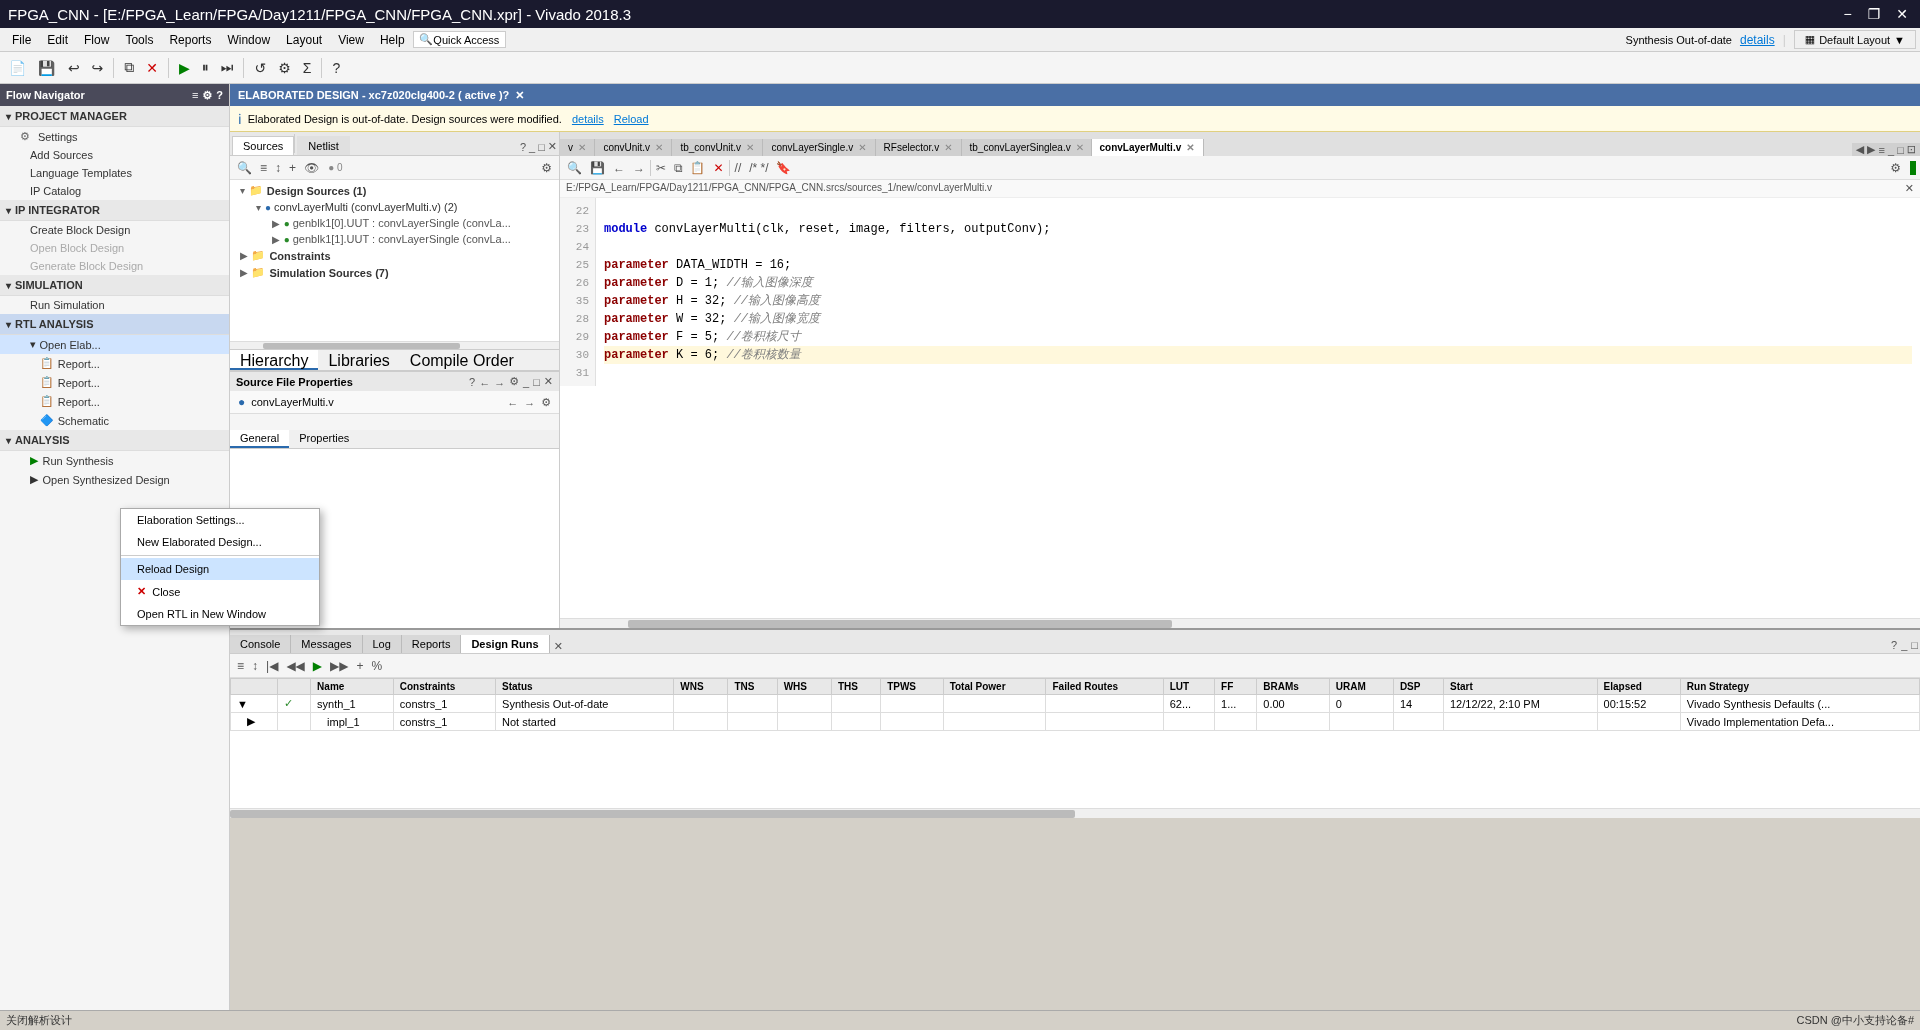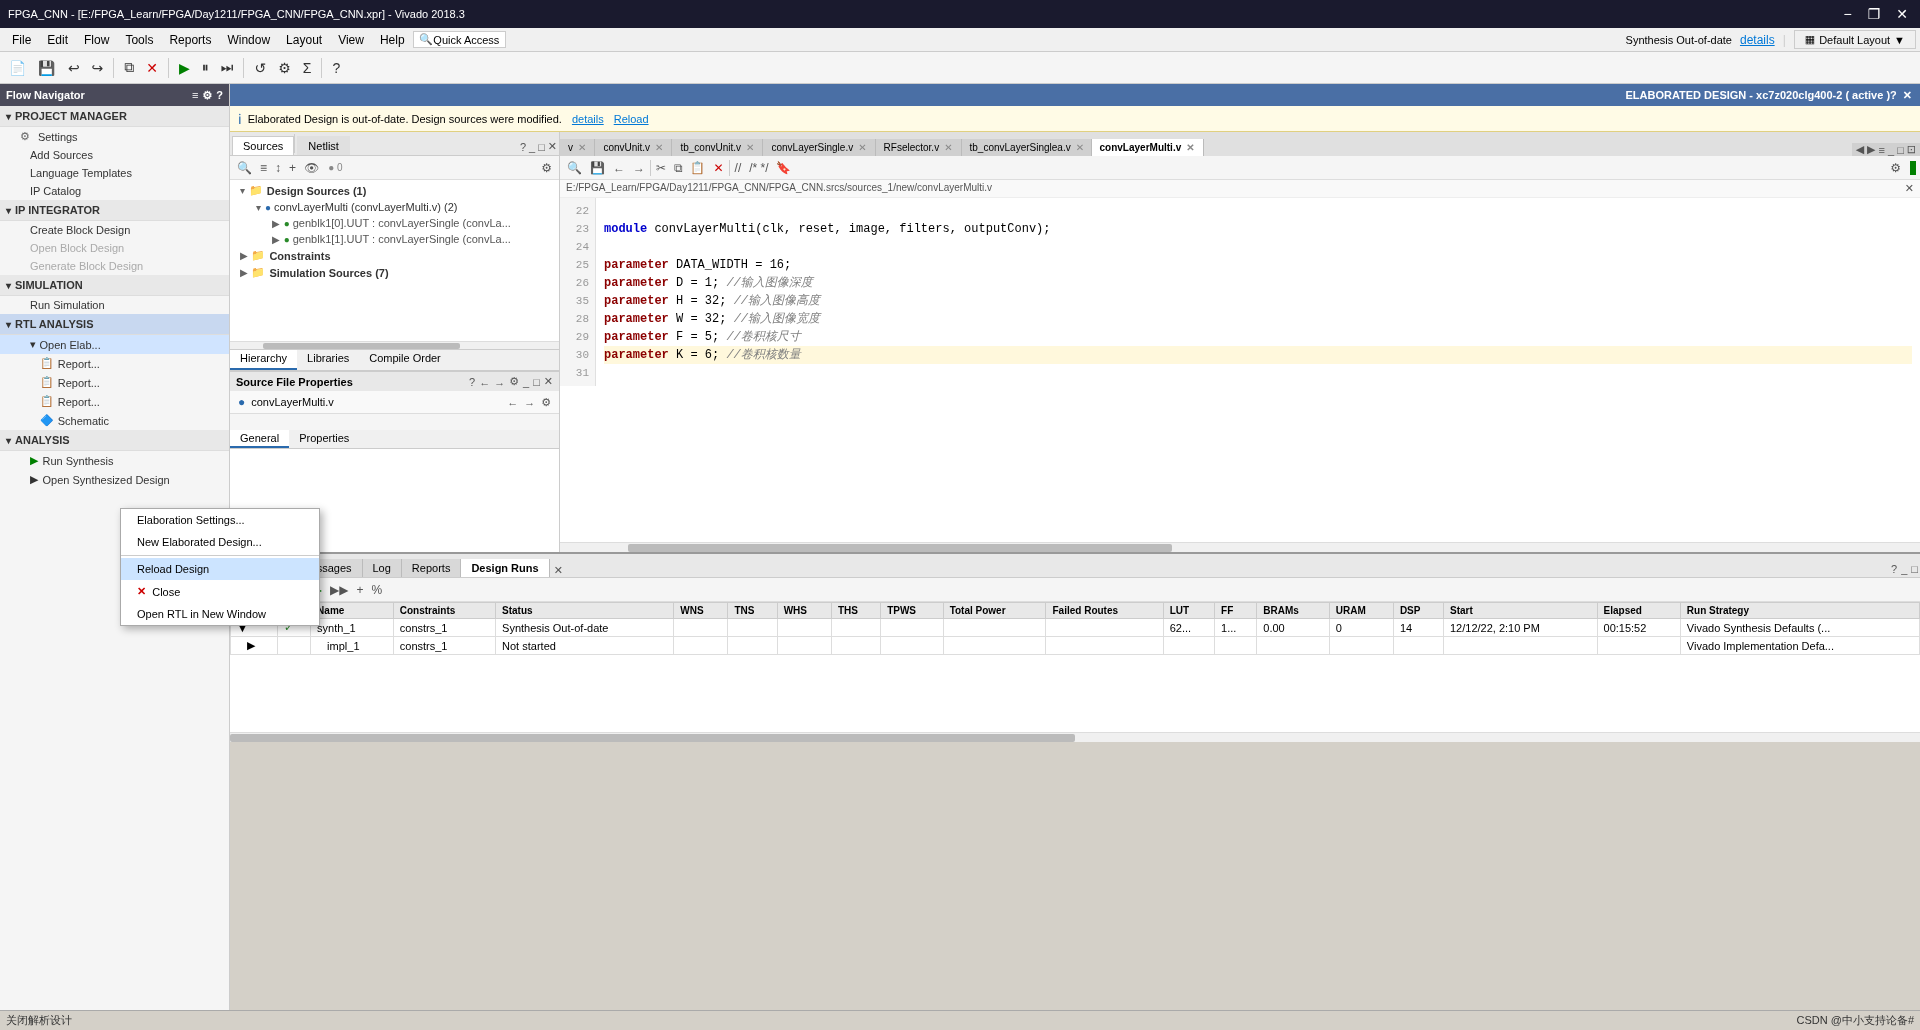--- a/index.html
+++ b/index.html
@@ -40,44 +40,44 @@
     .context-menu { position: absolute; left: 120px; top: 508px; background: #fff; border: 1px solid #aaa; box-shadow: 3px 3px 8px rgba(0,0,0,0.3); z-index: 1000; min-width: 200px; }
     .context-menu-item { padding: 5px 16px; cursor: pointer; font-size: 11px; display: flex; align-items: center; gap: 6px; }
     .context-menu-item.selected { background: #cce4ff; }
     .context-menu-sep { height: 1px; background: #ccc; margin: 2px 0; }
     .close-x { color: #cc0000; font-weight: bold; }
     
     
     .center-area { flex: 1; display: flex; flex-direction: column; overflow: hidden; }
     
     
-    .elab-header { background: #4a6fa5; color: #fff; height: 22px; display: flex; align-items: center; padding: 0 8px; font-size: 11px; font-weight: bold; justify-content: flex-end; }
+    .elab-header { background: #4a6fa5; color: #fff; height: 22px; display: flex; align-items: center; padding: 0 8px; font-size: 11px; font-weight: bold; justify-content: flex-start; }
     
     
     .info-bar { background: #fffbe6; height: 26px; display: flex; align-items: center; padding: 0 8px; font-size: 11px; border-bottom: 1px solid #e0d080; gap: 6px; }
     .info-icon { color: #2a6aad; font-size: 14px; }
     
     
-    .upper-panels { display: flex; height: 420px; justify-content: space-between; }
+    .upper-panels { display: flex; height: 496px; justify-content: space-between; }
     .panel-tab-bar { display: flex; background: #e8e8e8; border-bottom: 1px solid #ccc; height: 24px; align-items: flex-end; }
     .panel-tab { padding: 3px 10px; font-size: 11px; cursor: pointer; border: 1px solid transparent; border-bottom: none; margin-left: 2px; background: #e0e0e0; }
     .panel-tab.active { background: #fff; border-color: #ccc; border-bottom-color: #fff; }
     .panel-toolbar { display: flex; align-items: center; padding: 2px 4px; background: #f5f5f5; border-bottom: 1px solid #ddd; gap: 2px; height: 24px; }
     .panel-toolbar-btn { background: none; border: none; cursor: pointer; font-size: 12px; color: #555; padding: 1px 3px; }
     .panel-count { font-size: 10px; color: #888; margin-left: 4px; }
     .tree-area { flex: 1; overflow-y: auto; font-size: 11px; padding: 2px; }
     .tree-node { display: flex; align-items: center; padding: 2px 4px; cursor: pointer; }
     .tree-arrow { margin-right: 4px; font-size: 10px; color: #666; }
     .tree-icon-blue { color: #2a6aad; font-size: 10px; margin-right: 3px; }
     .tree-icon-green { color: #2a8a2a; font-size: 10px; margin-right: 3px; }
     .tree-section-label { font-weight: bold; font-size: 11px; color: #333; }
     .tree-file { color: #333; }
     .tree-sub { color: #555; }
     .sub-tab-bar { display: flex; background: #f0f0f0; border-top: 1px solid #ccc; border-bottom: 1px solid #ccc; height: 22px; }
-    .sub-tab { padding: 2px 10px; font-size: 11px; cursor: pointer; }
+    .sub-tab { padding: 2px 10px; font-size: 16px; cursor: pointer; }
     .sub-tab.active { background: #fff; border-bottom: 2px solid #2a6aad; }
     .props-header { background: #e8e8e8; padding: 3px 6px; font-size: 11px; font-weight: bold; display: flex; align-items: center; justify-content: space-between; }
     
     
     .code-panel { flex: 1; display: flex; flex-direction: column; background: #fff; }
     .code-tab-bar { display: flex; background: #e0e0e0; height: 24px; align-items: flex-end; overflow: hidden; }
     .code-tab { padding: 3px 8px; font-size: 10px; cursor: pointer; background: #d0d0d0; border-right: 1px solid #bbb; white-space: nowrap; display: flex; align-items: center; gap: 3px; max-width: 130px; overflow: hidden; }
     .code-tab.active { background: #fff; font-weight: bold; }
     .code-tab-close { color: #888; font-size: 10px; margin-left: 2px; }
     .code-toolbar { display: flex; align-items: center; padding: 2px 4px; background: #f5f5f5; border-bottom: 1px solid #ddd; gap: 2px; height: 24px; }
@@ -114,21 +114,21 @@
     .panel-actions { display: flex; gap: 3px; }
     .panel-action-btn { background: none; border: none; cursor: pointer; font-size: 11px; color: #555; }
     .props-tab-bar { display: flex; background: #f0f0f0; border-bottom: 1px solid #ccc; }
     .props-tab { padding: 2px 10px; font-size: 11px; cursor: pointer; }
     .props-tab.active { background: #fff; border-bottom: 2px solid #2a6aad; }
   </style>
 </head>
 <body>
 
 <div class="title-bar">
-  <span style="font-size:11px;">FPGA_CNN - [E:/FPGA_Learn/FPGA/Day1211/FPGA_CNN/FPGA_CNN.xpr] - Vivado 2018.3</span>
+  <span style="font-size:15px;">FPGA_CNN - [E:/FPGA_Learn/FPGA/Day1211/FPGA_CNN/FPGA_CNN.xpr] - Vivado 2018.3</span>
   <div class="title-bar-controls">
     <button class="title-btn">−</button>
     <button class="title-btn">❐</button>
     <button class="title-btn">✕</button>
   </div>
 </div>
 
 <div class="menu-bar">
   <span class="menu-item">File</span>
   <span class="menu-item">Edit</span>

